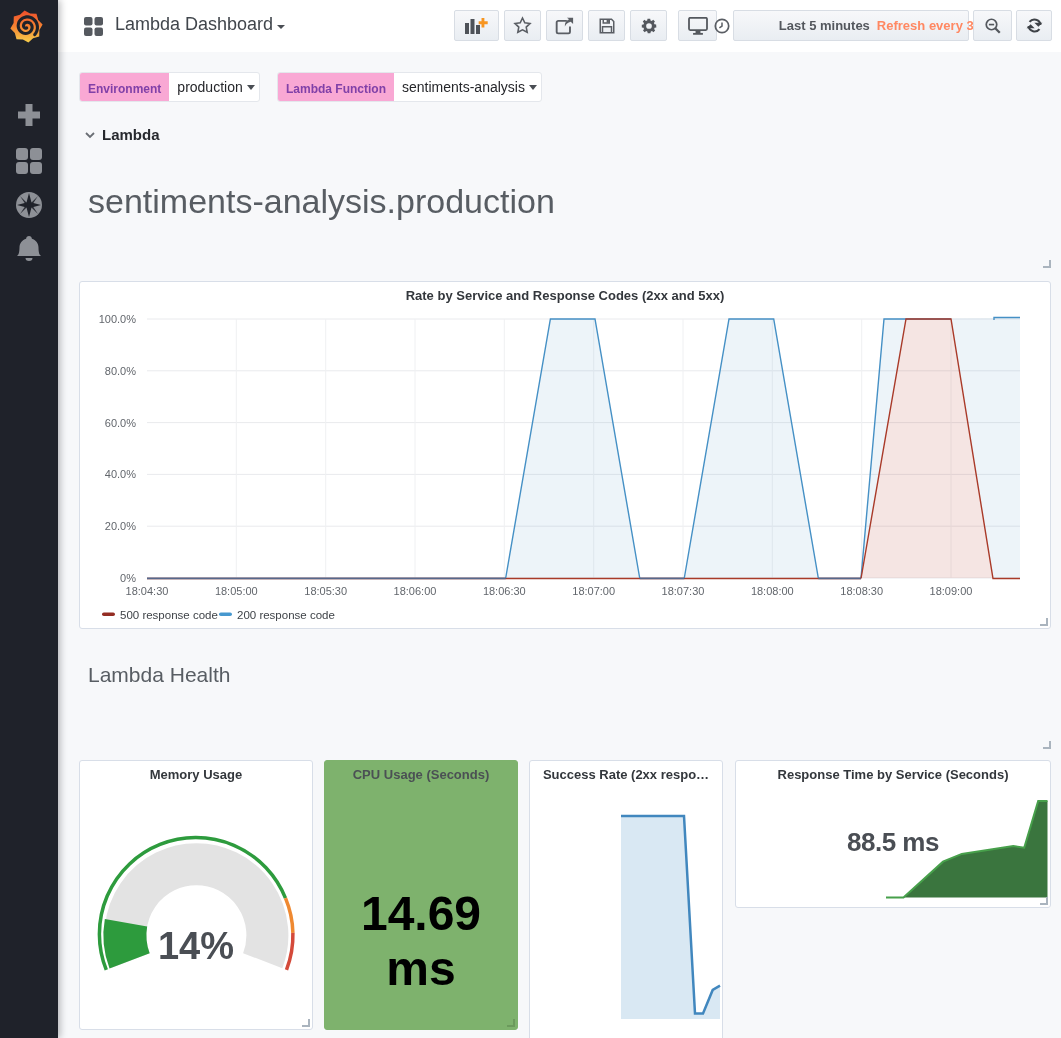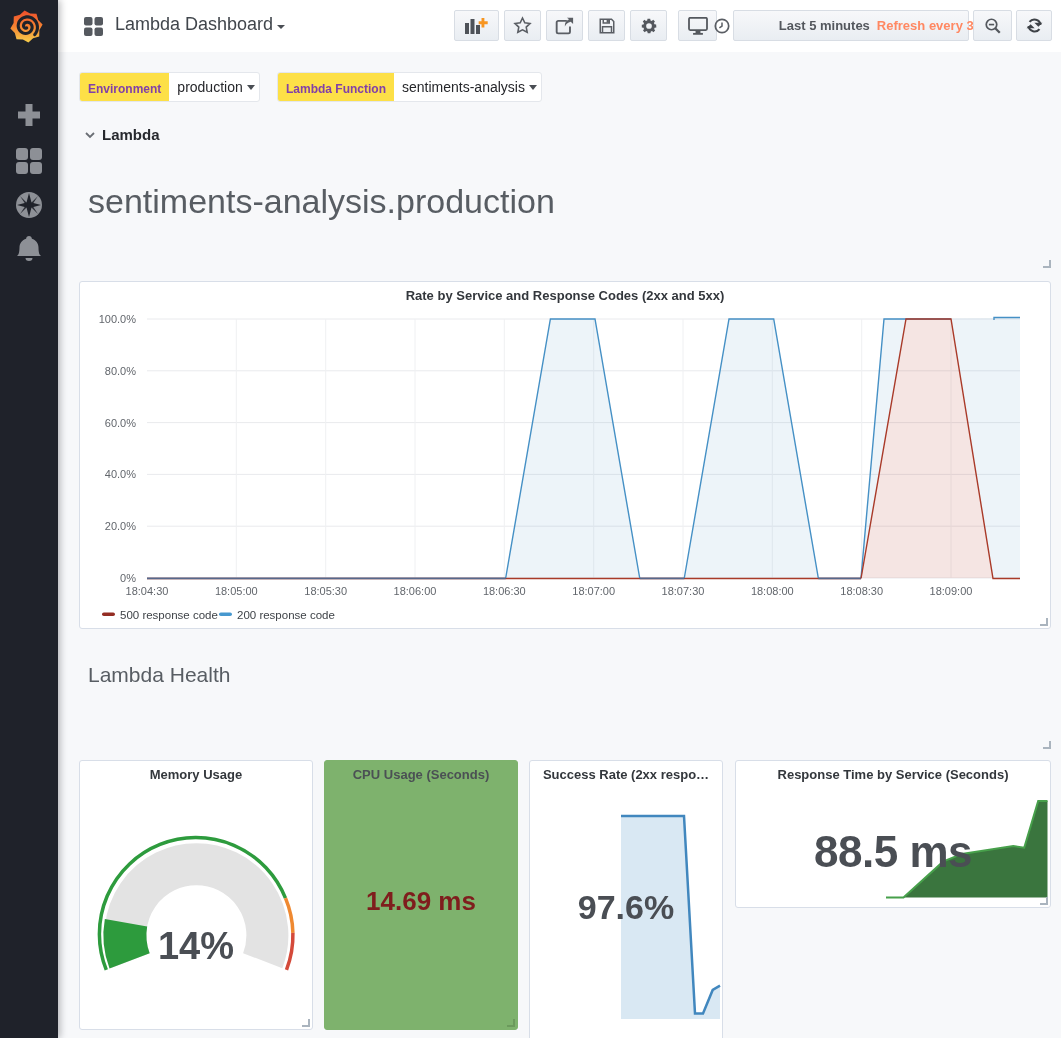--- a/index.html
+++ b/index.html
@@ -7,21 +7,21 @@
   .abs { position:absolute; }
   #page { position:relative; width:1061px; height:1038px; }
   
   #sidebar { position:absolute; left:0; top:0; width:58px; height:1038px; background:#1f222a; box-shadow:2px 0 7px rgba(15,17,23,0.30); z-index:5; }
   .sideicon { position:absolute; left:0; width:58px; text-align:center; }
   
   #navbar { position:absolute; left:58px; top:0; width:1003px; height:52px; background:#ffffff; }
   .navbtn { position:absolute; top:10px; height:31px; background:linear-gradient(#f7f8fa,#e9edf2); border:1px solid #d8dde4; border-radius:2px; display:flex; align-items:center; justify-content:center; }
   
   .varpill { position:absolute; top:72px; height:30px; display:flex; border-radius:3px; overflow:hidden; border:1px solid #e4e7ec; background:#fff; }
-  .varlabel { background:#fde047; color:#8140a8; font-size:12px; font-weight:bold; display:flex; align-items:center; padding:16px 8px; }
+  .varlabel { background:#f9a8d4; color:#8140a8; font-size:12px; font-weight:bold; display:flex; align-items:center; padding:16px 8px; }
   .varvalue { display:flex; align-items:center; padding:0 4px 0 8px; font-size:14px; color:#26272b; }
   .caret-down { width:0; height:0; border-left:4.5px solid transparent; border-right:4.5px solid transparent; border-top:5px solid #4a4e54; margin-left:4px; }
   .panel { position:absolute; background:#fff; border:1px solid #d8dee8; border-radius:3px; }
   .ptitle { position:absolute; top:6px; left:0; right:0; text-align:center; font-size:13px; font-weight:bold; color:#33373c; white-space:nowrap; overflow:hidden; }
   .corner { position:absolute; right:2px; bottom:2px; width:8px; height:8px; border-right:2.5px solid #aab4be; border-bottom:2.5px solid #aab4be; }
   .bigval { position:absolute; left:0; right:0; text-align:center; font-weight:bold; color:#4a4e54; }
 </style>
 </head>
 <body>
 <div id="page">
@@ -236,38 +236,37 @@
       <path fill="none" stroke="#d44a3a" stroke-width="3.5" d="M 212.9 171.9 A 96.5 96.5 0 0 1 206.5 208.9"></path>
       <path fill="none" stroke="#e3e3e3" stroke-width="42" d="M 50.1 199.7 A 71 71 0 1 1 182.7 199.7"></path>
       <path fill="none" stroke="#2d9b3d" stroke-width="43" d="M 49.6 199.9 A 71.5 71.5 0 0 1 46.0 161.8"></path>
     </svg>
     <div class="bigval" style="top:164px;font-size:38px;">14%</div>
     <div class="corner"></div>
   </div>
 
   <div class="panel" style="left:324px;top:760px;width:194px;height:270px;background:#7eb26d;border-color:#7eb26d;">
     <div class="ptitle" style="color:#4b5054;">CPU Usage (Seconds)</div>
-    <div class="bigval" style="top:125px;font-size:26px;color:#7f1d1d;">14.69 ms</div>
+    <div class="bigval" style="top:125px;font-size:48px;color:#000000;">14.69 ms</div>
     <div class="corner" style="border-color:#6b9a5c;"></div>
   </div>
 
   <div class="panel" style="left:529px;top:760px;width:194px;height:317px;">
     <div class="ptitle">Success Rate (2xx respo…</div>
     <svg class="abs" style="left:0;top:0" width="192" height="268" viewBox="0 0 192 268">
       <path fill="rgba(82,148,201,0.22)" d="M91 55 L154 55 L165 252.5 L173 252.5 L182.7 228.9 L190 224.7 L190 258 L91 258 Z"></path>
       <path fill="none" stroke="#4187be" stroke-width="2.5" d="M91 55 L154 55 L165 252.5 L173 252.5 L182.7 228.9 L190 224.7"></path>
     </svg>
-    <div class="bigval" style="top:127px;font-size:34px;">97.6%</div>
     <div class="corner"></div>
   </div>
 
   <div class="panel" style="left:735px;top:760px;width:316px;height:148px;">
     <div class="ptitle">Response Time by Service (Seconds)</div>
     <svg class="abs" style="left:0;top:0" width="314" height="146" viewBox="0 0 314 146">
       <path fill="#3a753e" d="M150 136.6 L167.5 136.6 L207 100.7 L225.8 92.9 L277.3 85.1 L288.2 86.7 L302.2 39.9 L311.5 39.9 L311.5 136.6 Z"></path>
       <path fill="none" stroke="#47a04b" stroke-width="2" d="M150 136.6 L167.5 136.6 L207 100.7 L225.8 92.9 L277.3 85.1 L288.2 86.7 L302.2 39.9 L311.5 39.9"></path>
     </svg>
-    <div class="bigval" style="top:66px;font-size:44px;letter-spacing:-0.5px;">88.5 ms</div>
+    <div class="bigval" style="top:66px;font-size:26px;letter-spacing:-0.5px;">88.5 ms</div>
     <div class="corner"></div>
   </div>
 
 
 </div>
 
 </body></html>

